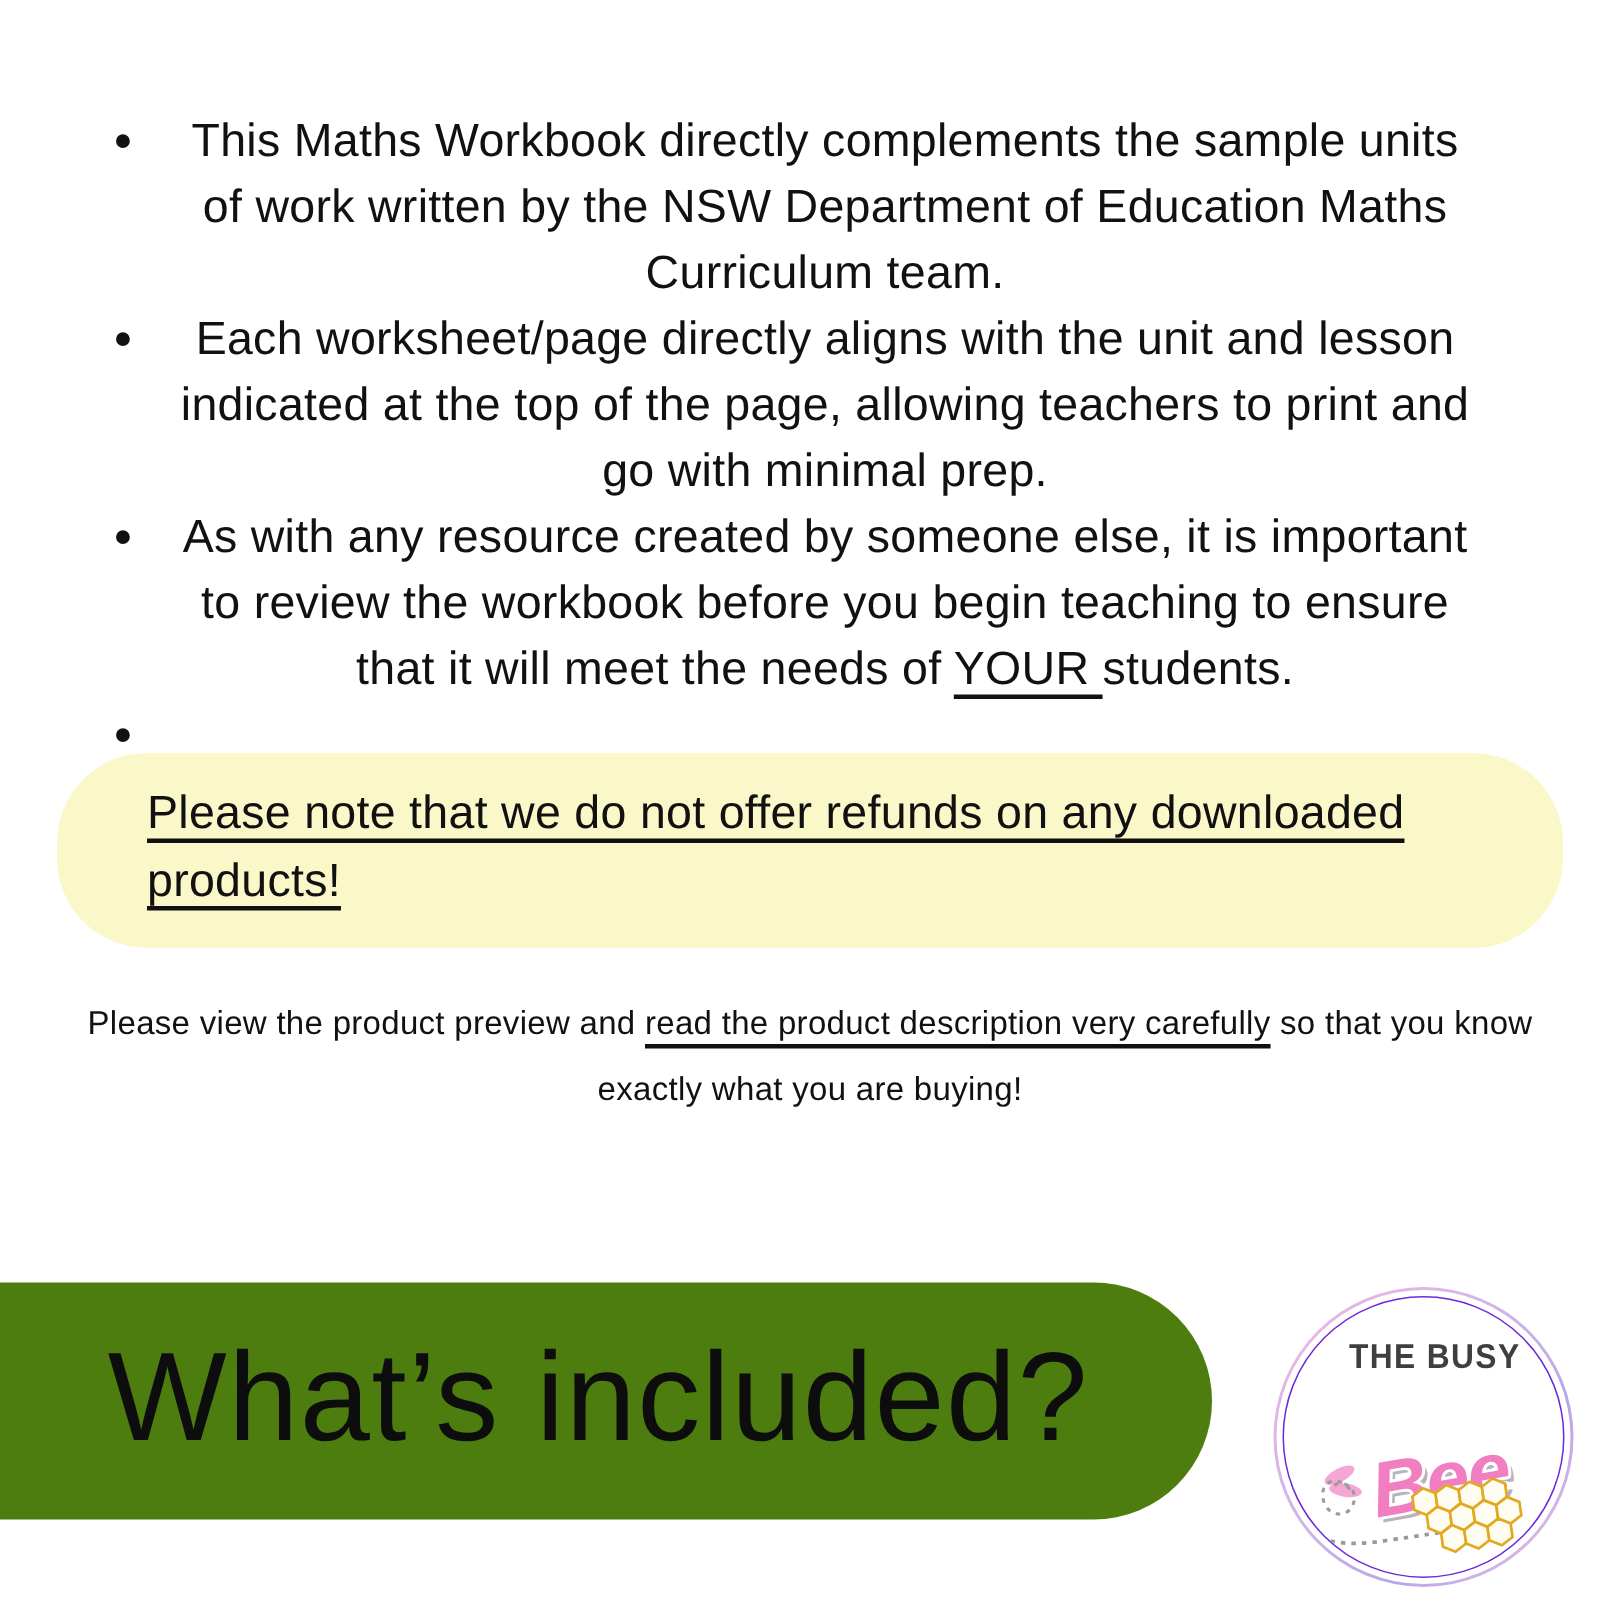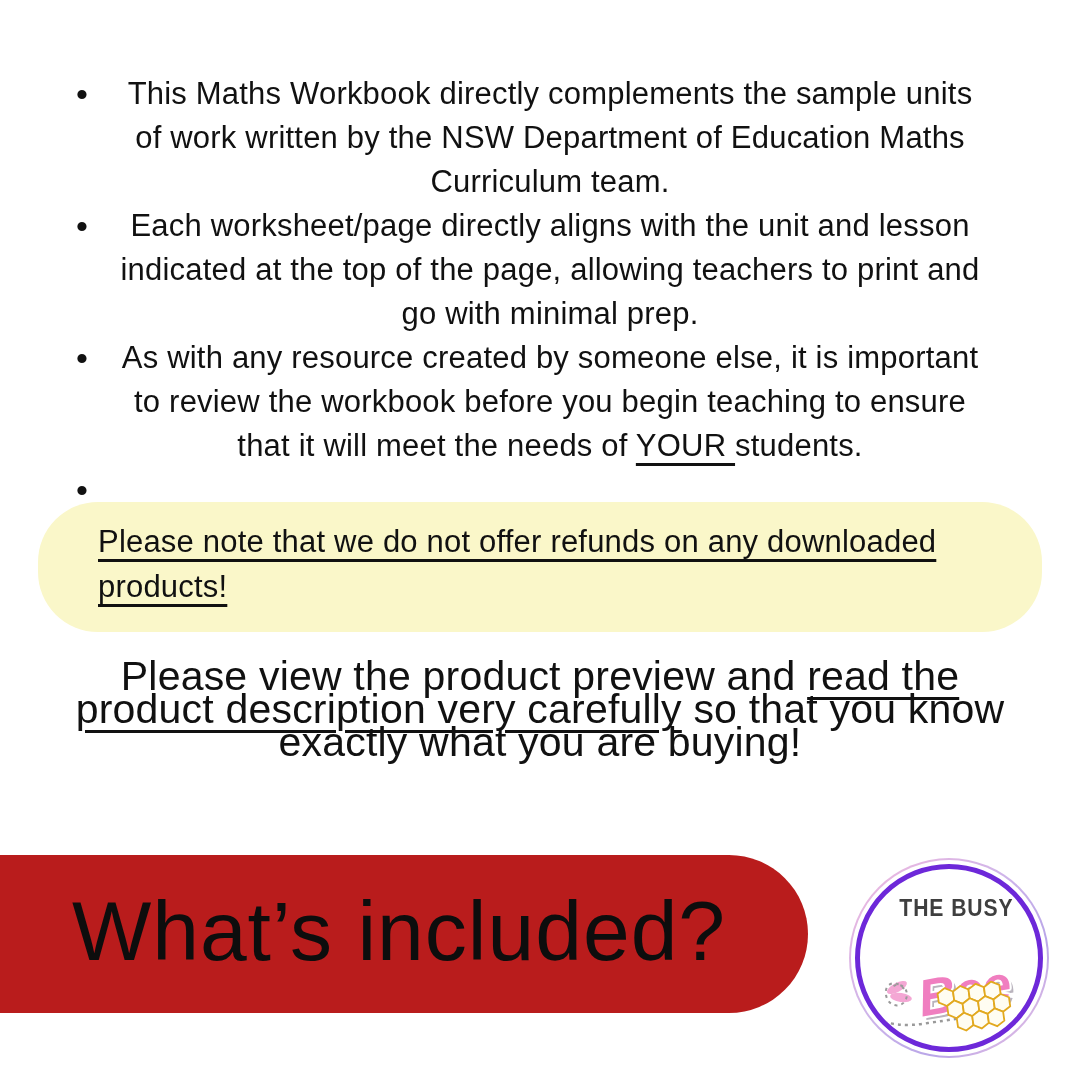--- a/index.html
+++ b/index.html
@@ -22,41 +22,41 @@
   }
   
   .refund-pill{
     margin:34px 38px 0 38px;background:#FAF7C9;border-radius:60px;
     padding:17px 60px 23px 60px;text-align:left;
     font-size:31px;line-height:45px;letter-spacing:0.2px;
   }
   
   .preview-note{
     margin:28px 46px 0 46px;text-align:center;
-    font-size:41px;line-height:33px;letter-spacing:0.2px;
+    font-size:22px;line-height:44px;letter-spacing:0.2px;
   }
   
   .banner{
     position:absolute;left:0;top:855px;width:808px;height:158px;
     background:#FBBDBB;border-radius:0 79px 79px 0;
     display:flex;align-items:center;justify-content:center;
   }
   .banner-title{
     font-size:84px;letter-spacing:1px;color:#0d0d0d;padding:0 20px 6px 10px;white-space:nowrap;
   }
   
   .logo-ring{
     position:absolute;left:849px;top:858px;width:200px;height:200px;border-radius:50%;
     background:linear-gradient(135deg,#f2b9dd 0%,#cdb4ea 45%,#b9a6e8 70%,#f0c3e2 100%);
     padding:2px;box-sizing:border-box;
   }
   .logo-gap{width:100%;height:100%;border-radius:50%;background:#ffffff;padding:4px;box-sizing:border-box;}
   .logo-inner{
     width:100%;height:100%;border-radius:50%;background:#ffffff;
-    border:5px solid #6d28d9;box-sizing:border-box;position:relative;overflow:hidden;
+    border:1px solid #6d28d9;box-sizing:border-box;position:relative;overflow:hidden;
   }
   .logo-top{
     position:absolute;top:26px;left:50%;transform:translateX(-44%) scaleX(0.92);
     font-size:23px;font-weight:bold;color:#3F3F3F;letter-spacing:1px;white-space:nowrap;
   }
   .logo-honey{
     position:absolute;top:34px;left:10px;font-size:60px;font-weight:bold;white-space:nowrap;
     text-shadow:-2px 0 #fff,2px 0 #fff,0 -2px #fff,0 2px #fff,
                 -1.5px -1.5px #fff,1.5px 1.5px #fff,-1.5px 1.5px #fff,1.5px -1.5px #fff,
                 3px 4px 0 #b9b3bd;
@@ -103,21 +103,21 @@
   <div class="refund-pill" style="background: rgb(250, 247, 201);">
     <span><u>Please note that we do not offer refunds on any downloaded products!</u></span>
   </div>
 
   <div class="preview-note">
     <span><span>Please view the product preview and </span><u>read the product description very carefully</u><span> so that you know exactly what you are buying!</span></span>
   </div>
 
 </div>
 
-<div class="banner" style="background: #b91c1c;">
+<div class="banner" style="background: #4d7c0f;">
   <span class="banner-title">What’s included?</span>
 </div>
 
 <div class="logo-ring">
   <div class="logo-gap">
     <div class="logo-inner">
       <div class="logo-top">THE BUSY</div>
       <div class="logo-leaf leaf-1"></div>
       <div class="logo-leaf leaf-2"></div>
       <div class="logo-bee">Bee</div>

